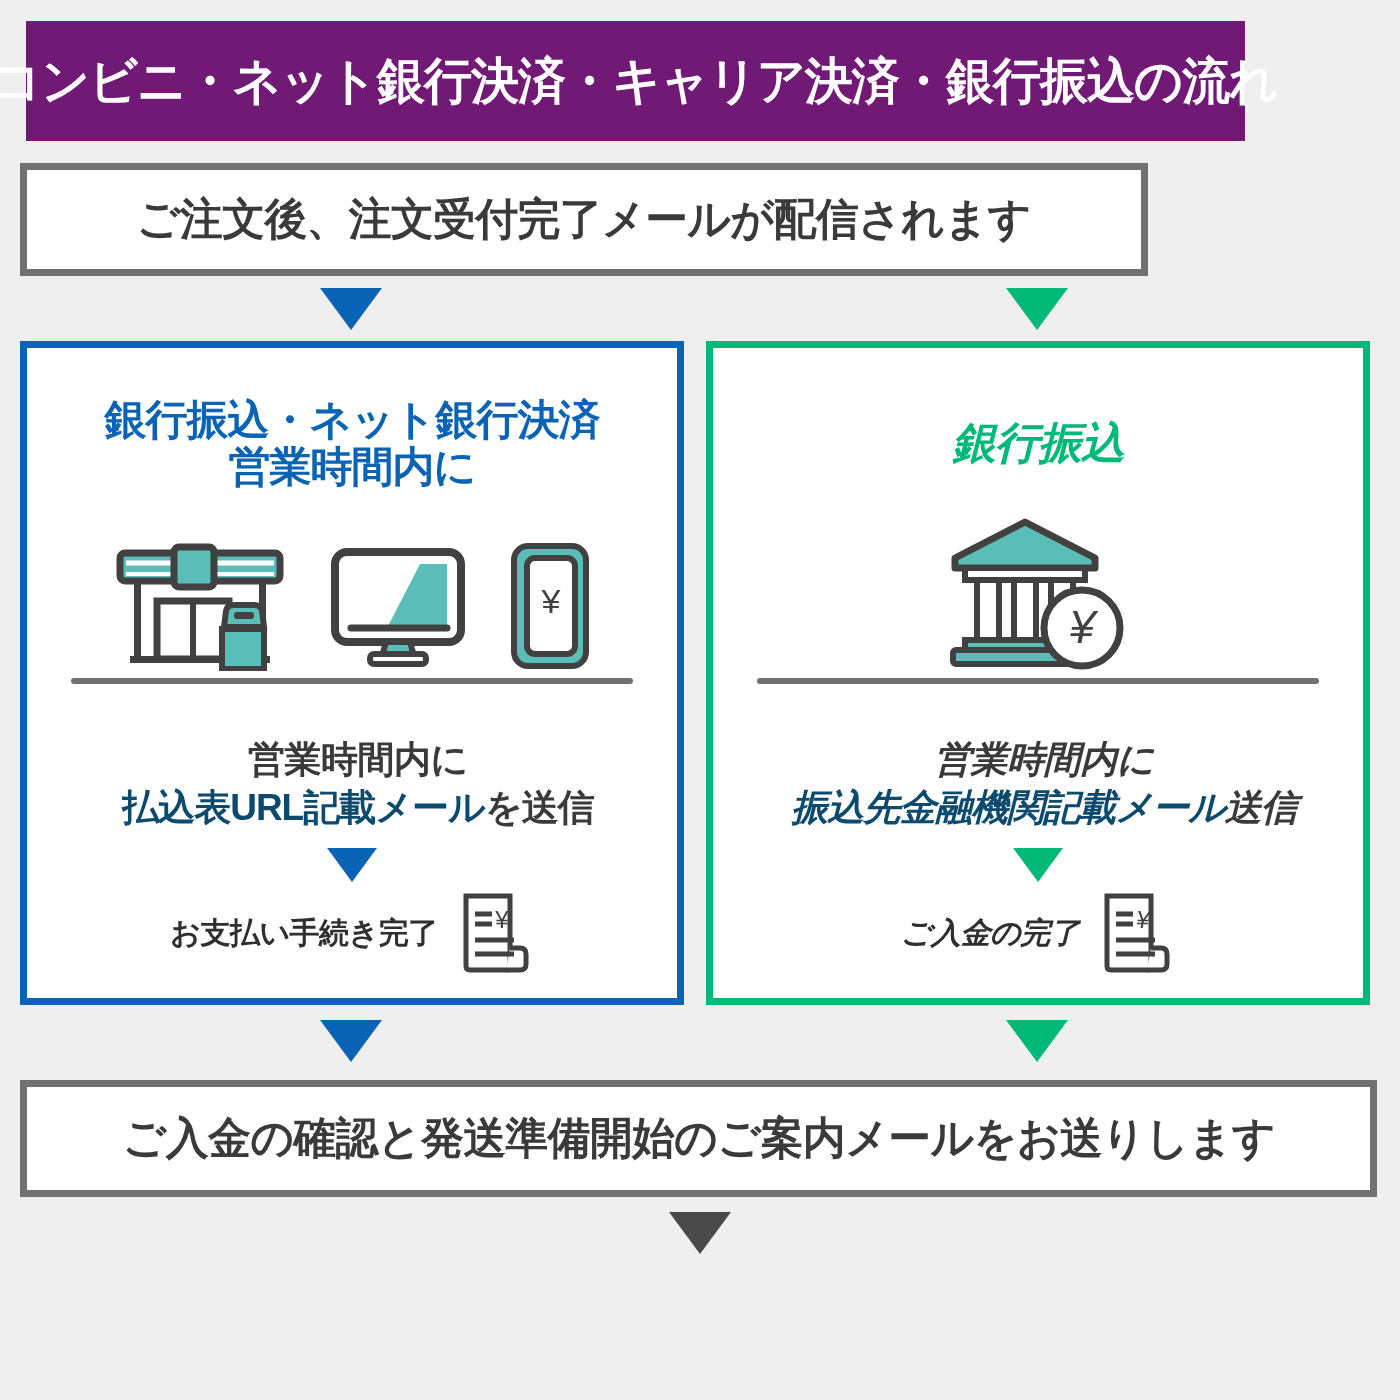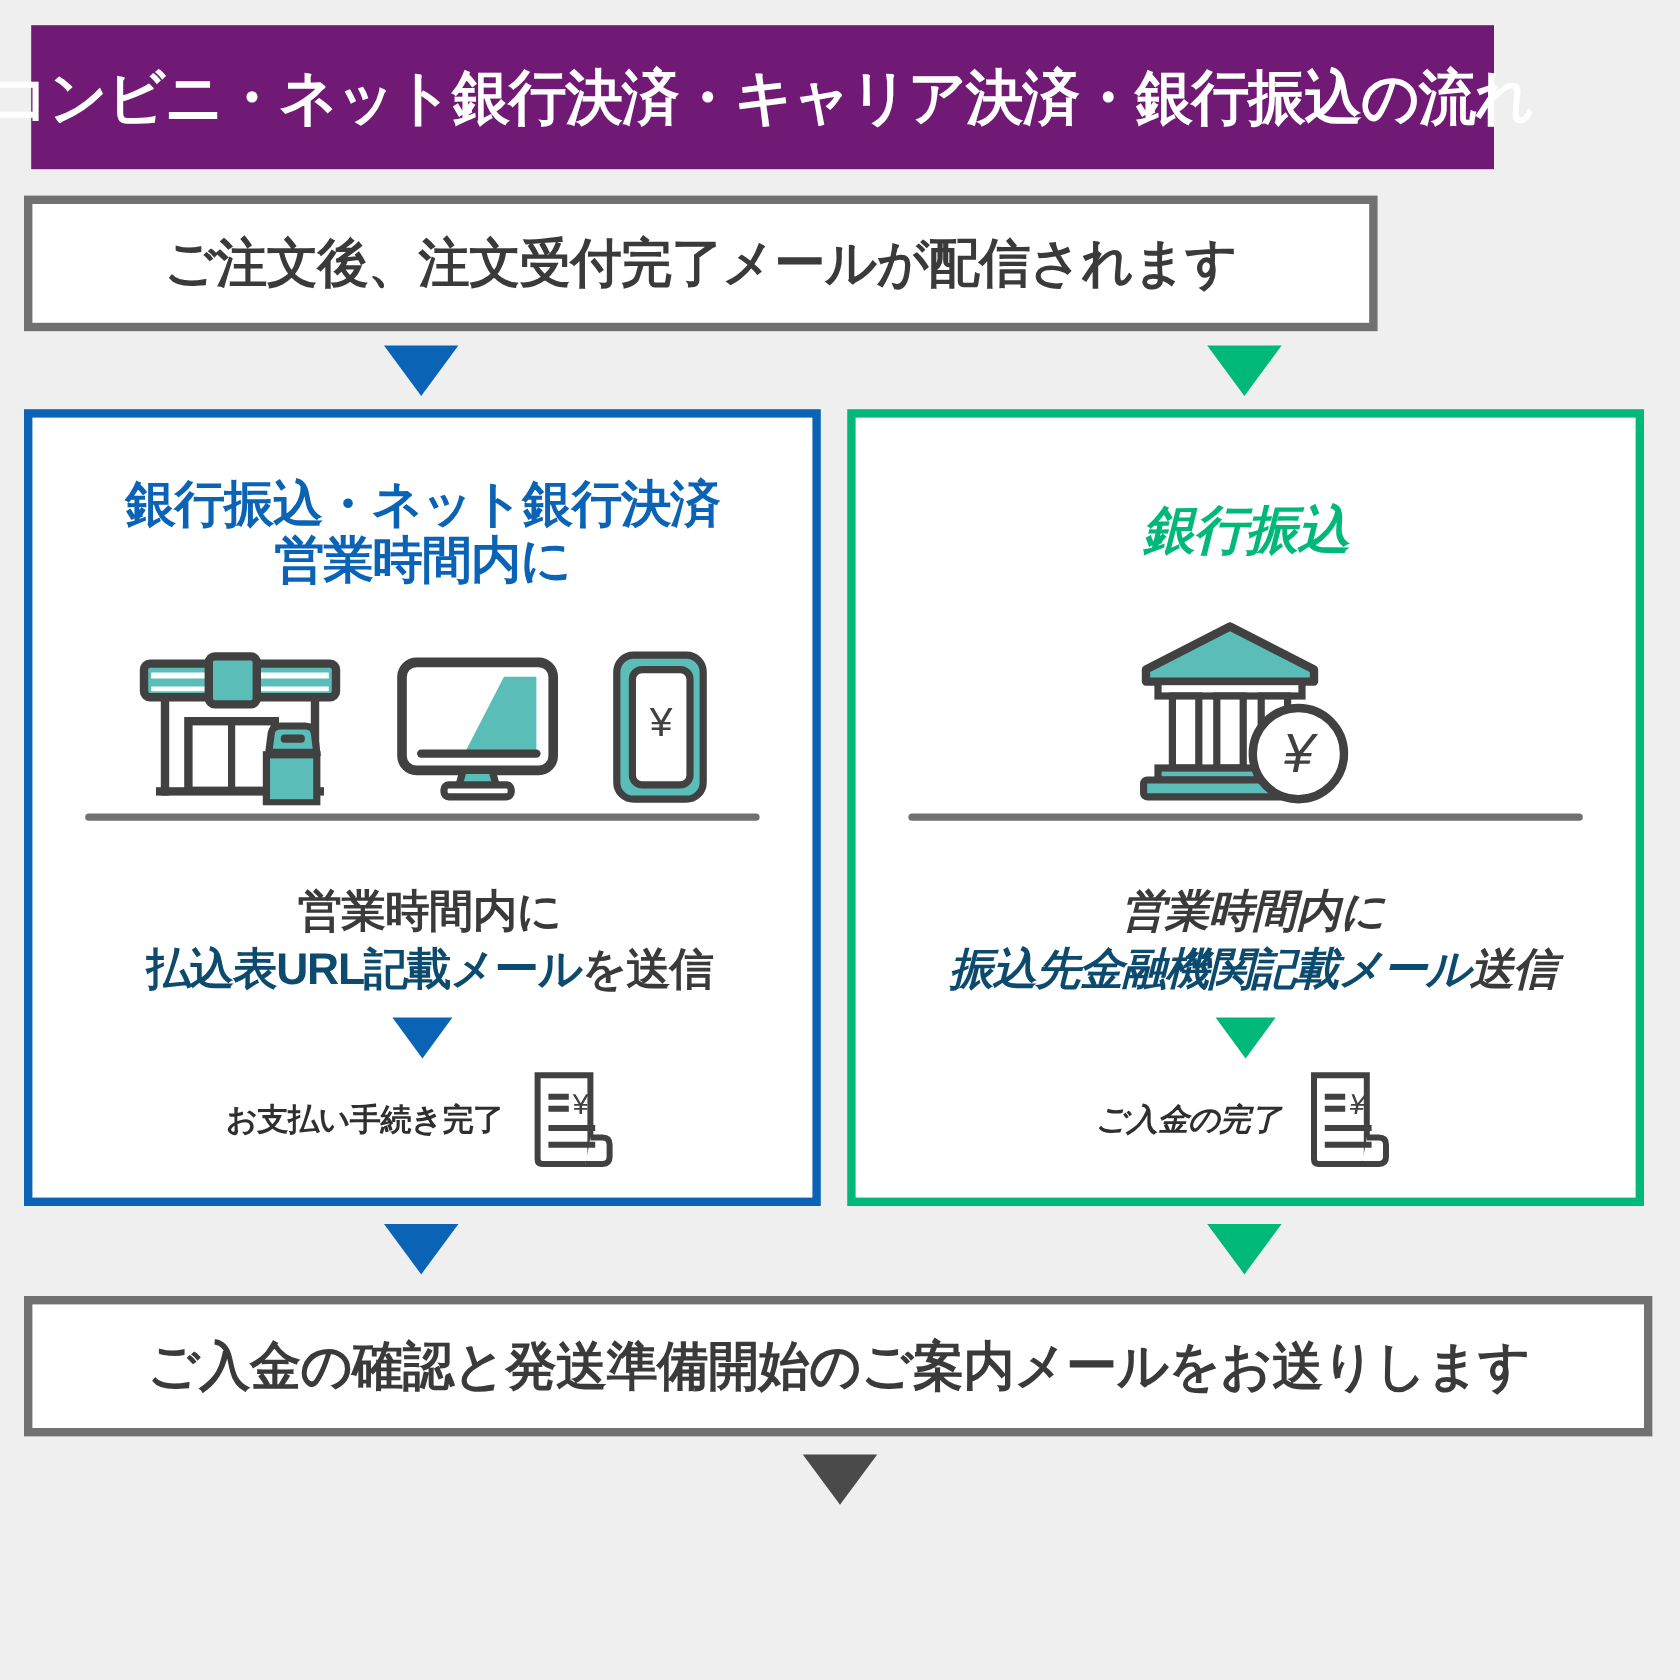--- a/index.html
+++ b/index.html
@@ -181,21 +181,21 @@
   .panel-final {
     position: absolute;
     left: 0; right: 0;
     top: 542px;
     display: flex;
     align-items: center;
     justify-content: center;
     gap: 14px;
   }
   .panel-final .final-text {
-    font-size: 26px;
+    font-size: 30px;
     font-weight: 700;
     color: #2f2f2f;
     white-space: nowrap;
     letter-spacing: -0.5px;
   }
 
   svg { display: block; }
 </style>
 </head>
 <body>

